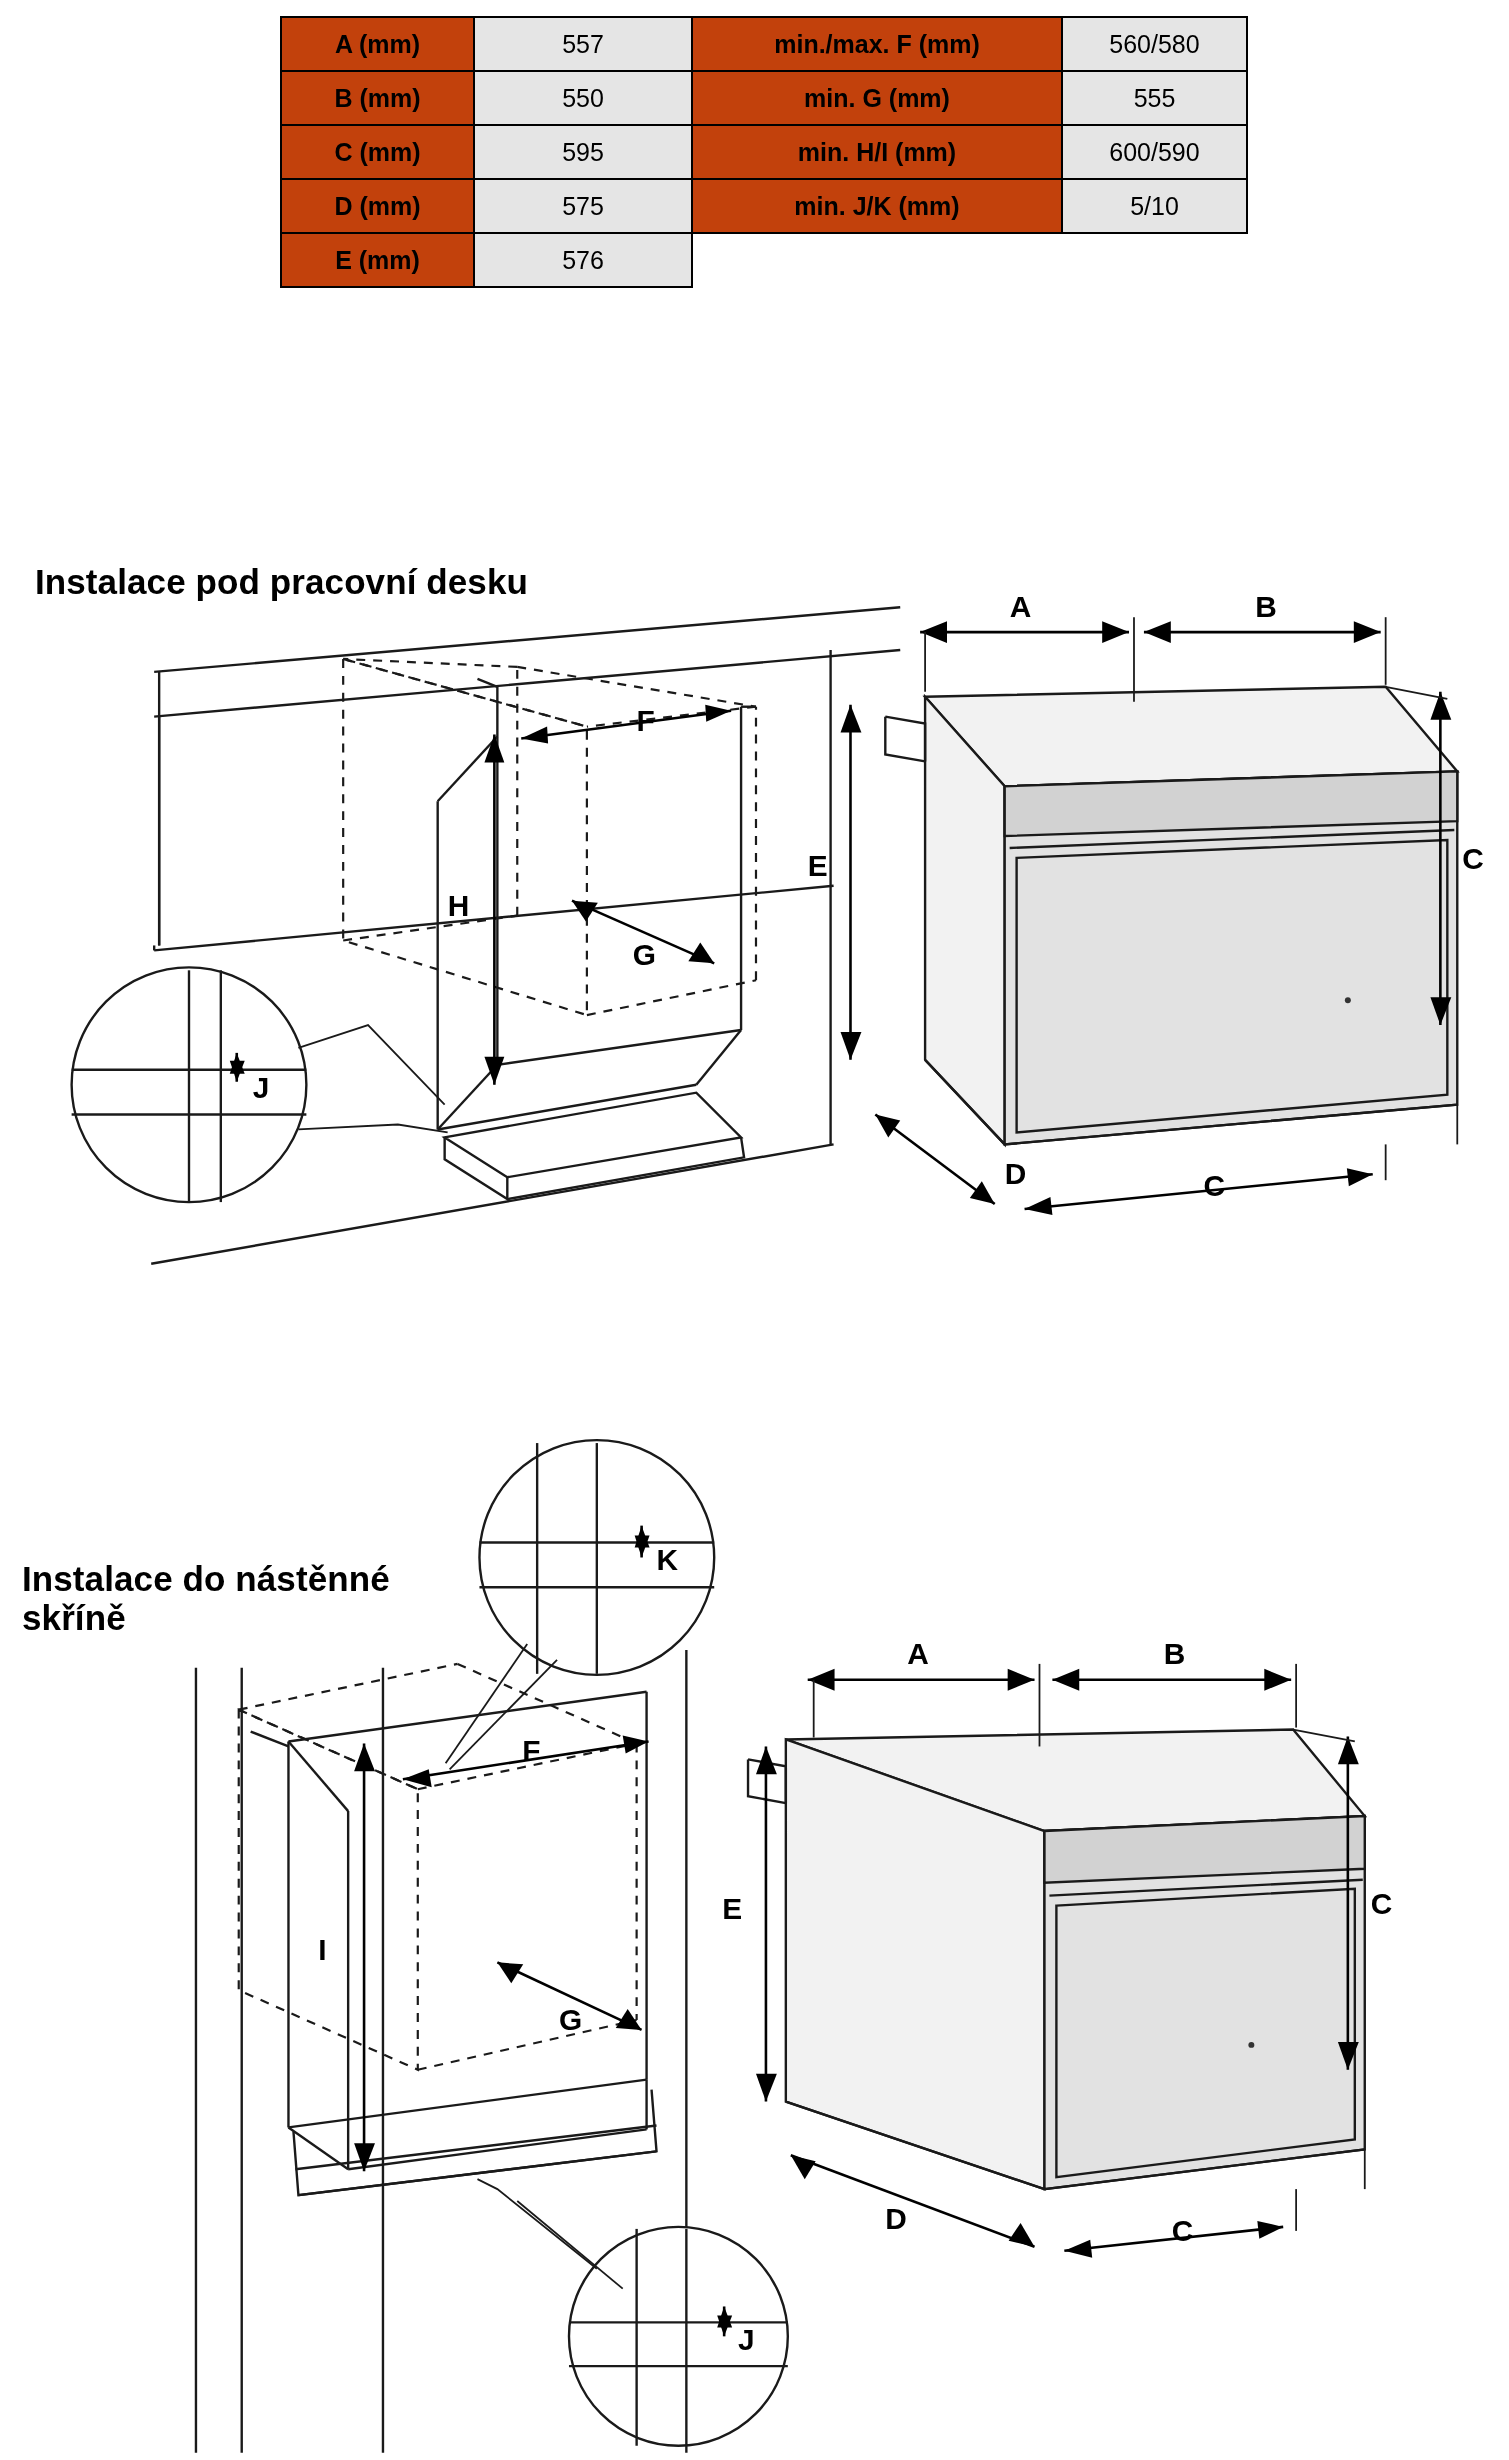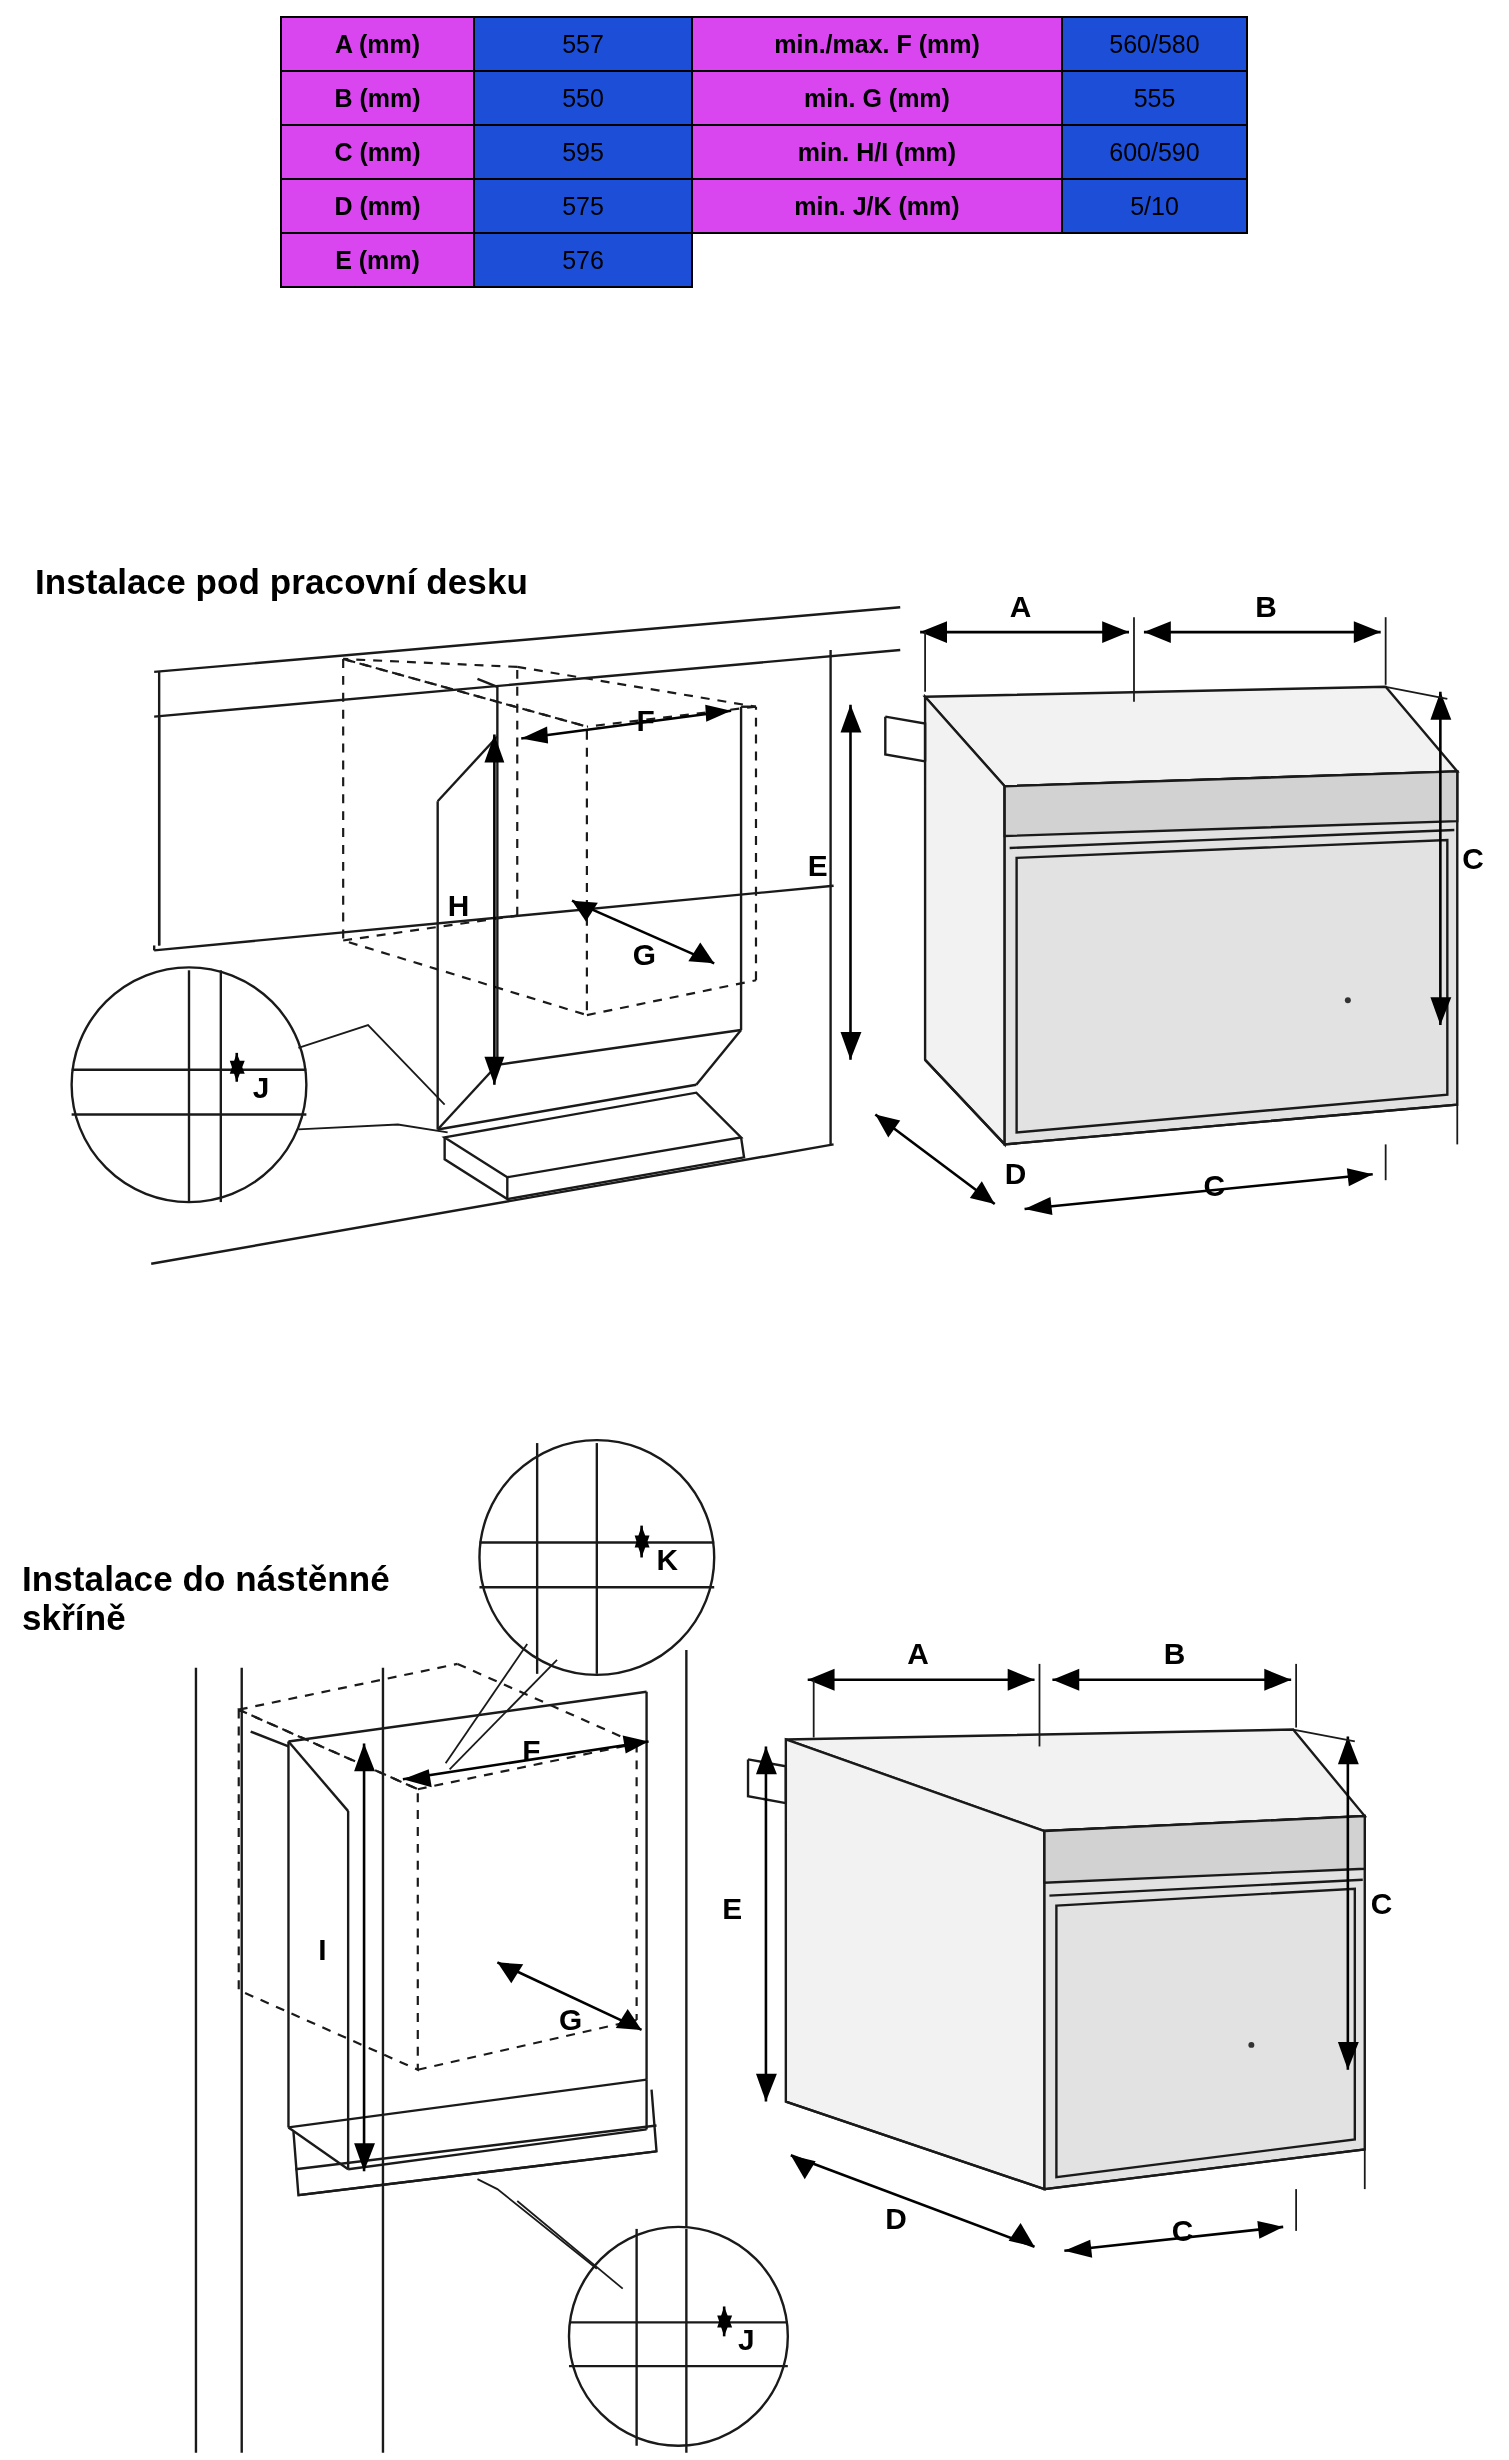--- a/index.html
+++ b/index.html
@@ -24,24 +24,24 @@
     border-collapse: collapse;
     table-layout: fixed;
   }
   #dims-table td {
     border: 2px solid #000000;
     height: 52px;
     font-size: 25px;
     text-align: center;
     vertical-align: middle;
     padding: 0 6px;
-    background: #1d4ed8;
+    background: #e5e5e5;
   }
   #dims-table td.lbl {
-    background: #d946ef;
+    background: #c2410c;
     font-weight: bold;
   }
   #dims-table td.empty {
     border: none;
     background: transparent;
   }
   .col-lbl1 { width: 179px; }
   .col-val1 { width: 204px; }
   .col-lbl2 { width: 356px; }
   .col-val2 { width: 171px; }

